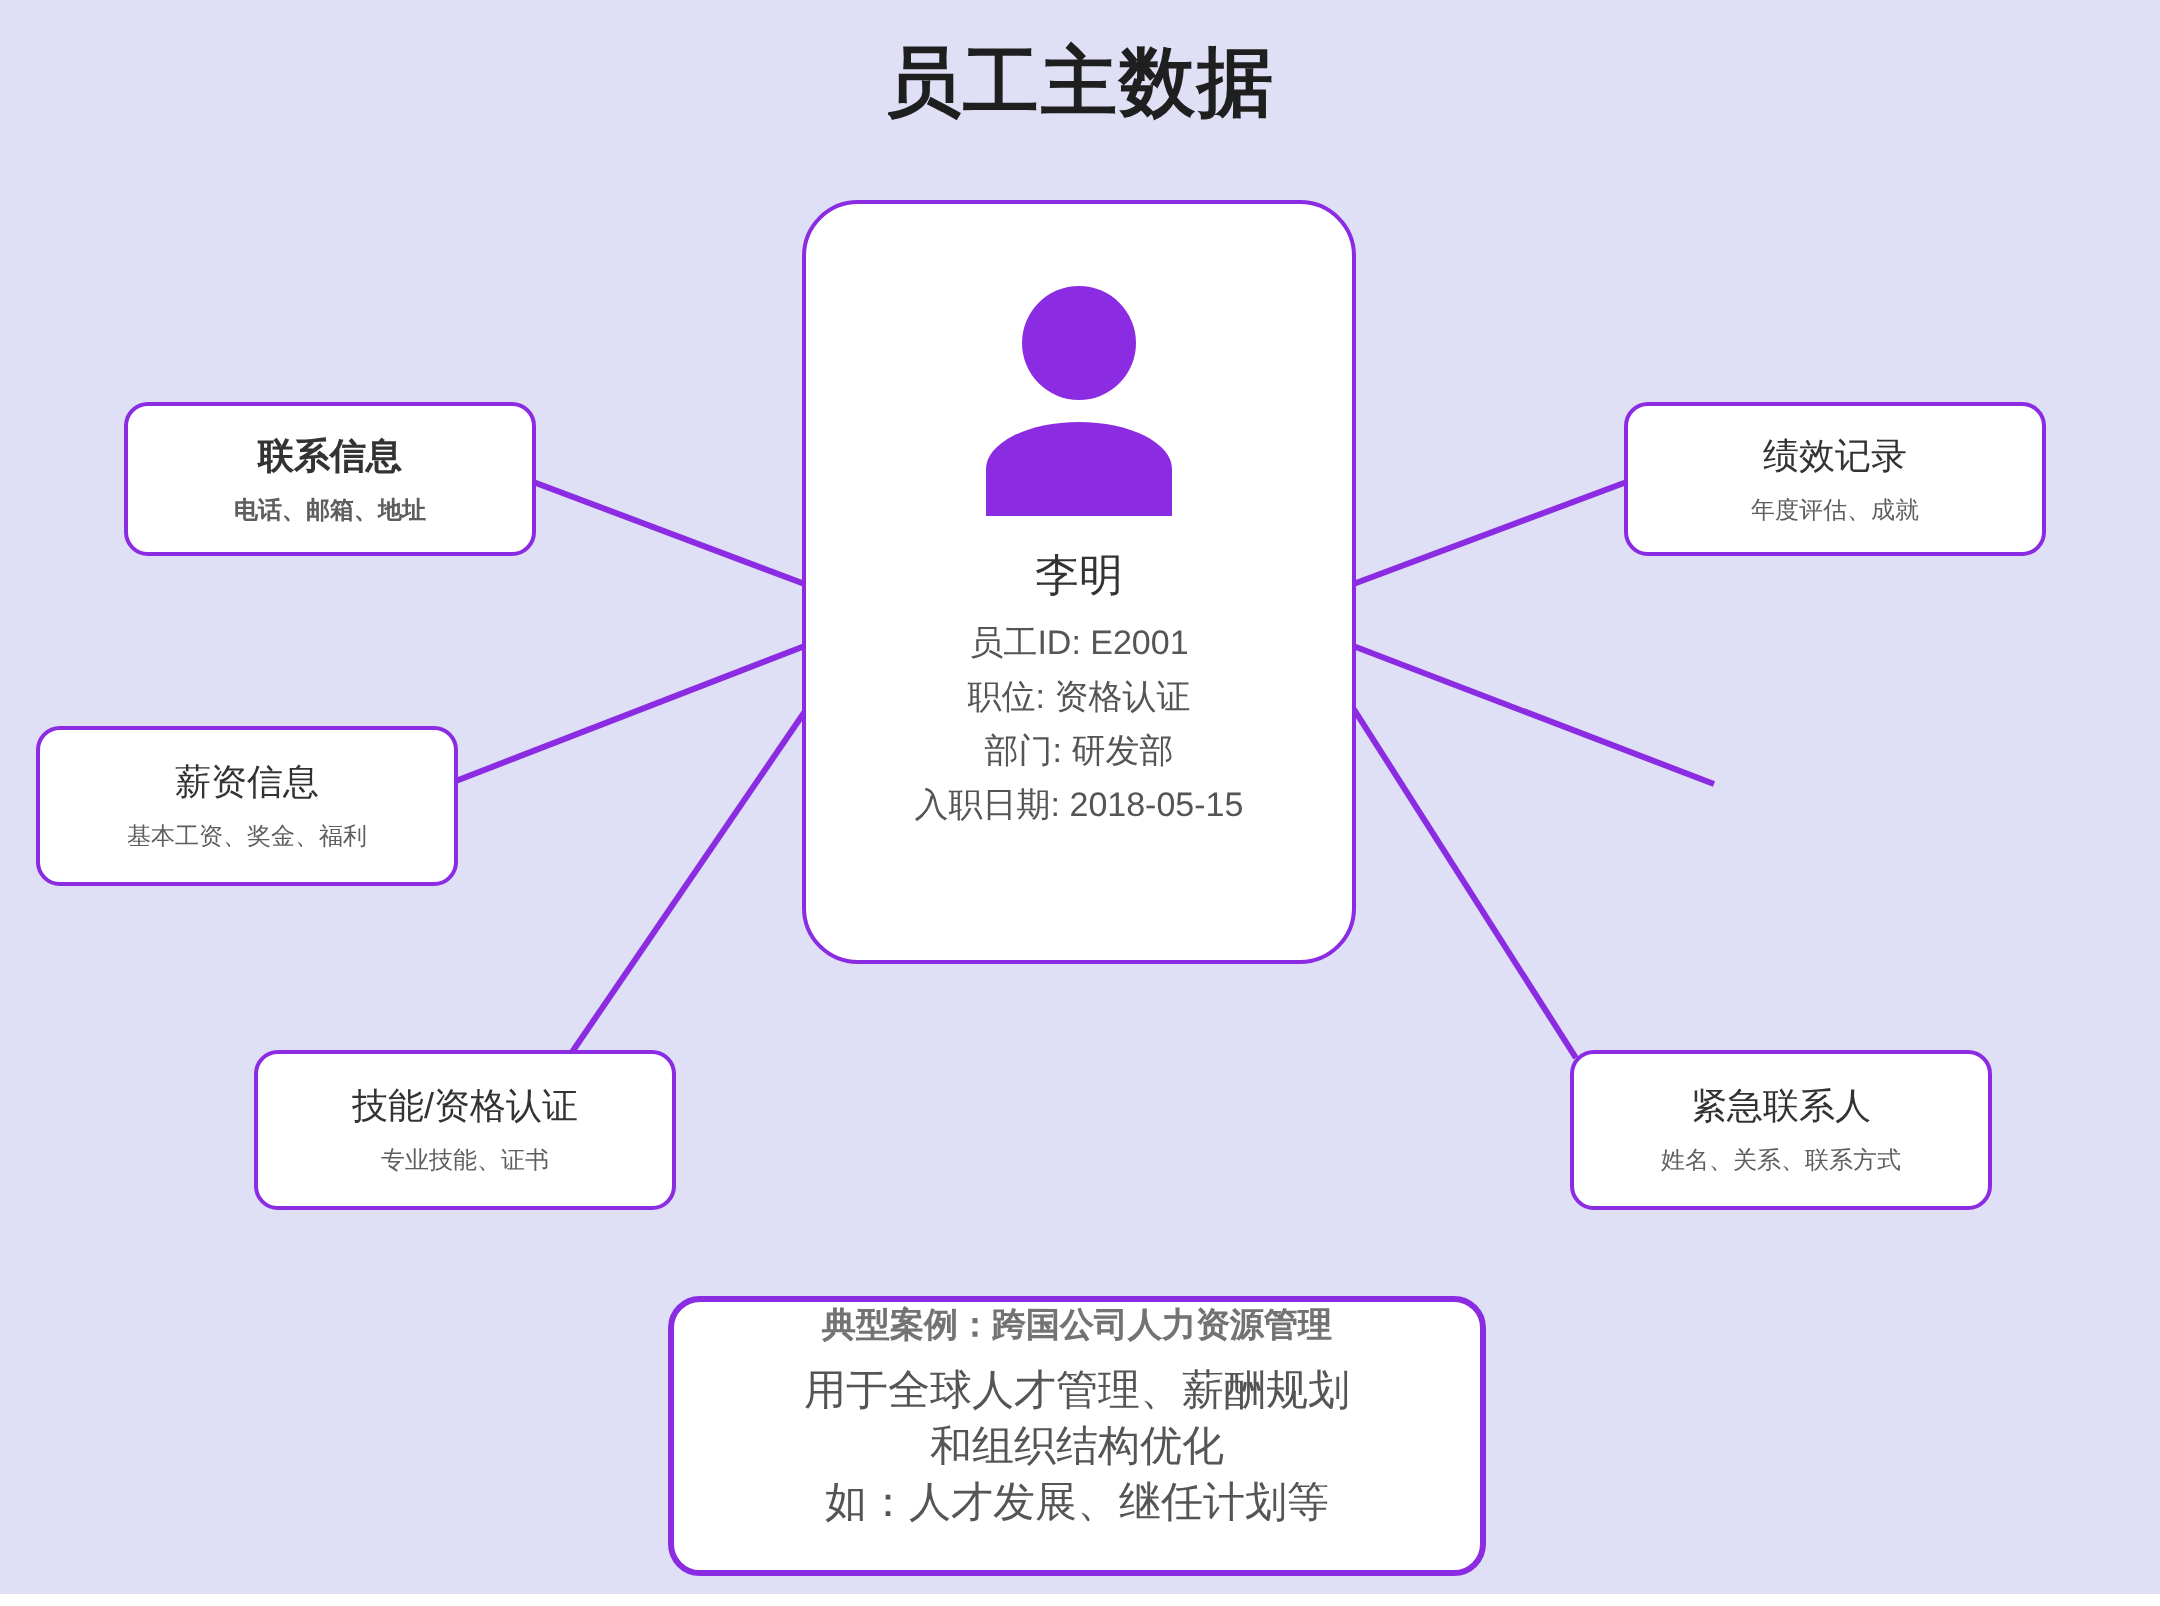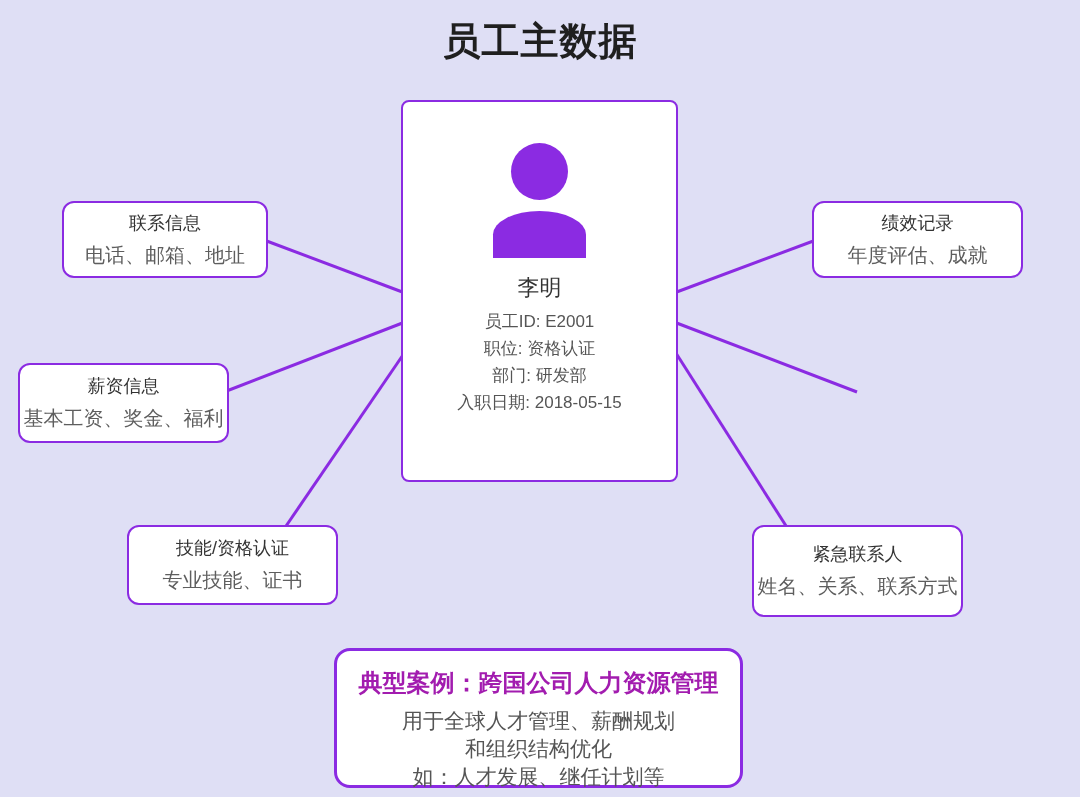--- a/index.html
+++ b/index.html
@@ -30,21 +30,21 @@
     position: absolute;
     top: 0; left: 0;
     width: 1080px; height: 797px;
   }
   .card {
     position: absolute;
     left: 401px; top: 100px;
     width: 277px; height: 382px;
     background: #ffffff;
     border: 2.5px solid var(--accent, #8b2be2);
-    border-radius: 8px;
+    border-radius: 28px;
     text-align: center;
   }
   .avatar { margin-top: 41px; }
   .avatar .head {
     width: 57px; height: 57px;
     background: var(--accent, #8b2be2);
     border-radius: 50%;
     margin: 0 auto;
   }
   .avatar .torso {
@@ -69,41 +69,41 @@
     background: #ffffff;
     border: 2.5px solid var(--accent, #8b2be2);
     border-radius: 12px;
     display: flex;
     flex-direction: column;
     justify-content: center;
     align-items: center;
     text-align: center;
   }
   .node .node-title { font-size: 18px; color: #333333; }
-  .node .node-sub   { font-size: 20px; color: #5e5e5e; margin-top: 7px; }
-  .n-contact     { left: 62px;  top: 201px; width: 206px; height: 77px; }
+  .node .node-sub   { font-size: 12px; color: #5e5e5e; margin-top: 7px; }
+  .n-contact     { left: 62px;  top: 201px; width: 206px; height: 77px; font-weight: bold; }
   .n-salary      { left: 18px;  top: 363px; width: 211px; height: 80px; }
   .n-skills      { left: 127px; top: 525px; width: 211px; height: 80px; }
   .n-performance { left: 812px; top: 201px; width: 211px; height: 77px; text-align: center; }
   .n-training    { left: 852px; top: 363px; width: 211px; height: 80px; }
-  .n-emergency   { left: 752px; top: 525px; width: 211px; height: 92px; font-family: Liberation Mono, monospace; }
+  .n-emergency   { left: 785px; top: 525px; width: 211px; height: 80px; font-family: Liberation Mono, monospace; }
   .case-box {
     position: absolute;
     left: 334px; top: 648px;
     width: 409px; height: 140px;
     background: #ffffff;
     border: 3px solid var(--accent, #8b2be2);
     border-radius: 16px;
     text-align: center;
   }
   .case-title {
-    margin-top: 16px;
-    font-size: 24px;
+    margin-top: 0;
+    font-size: 17px;
     font-weight: bold;
-    color: #a21caf;
+    color: #737373;
   }
   .case-lines {
     margin-top: 8px;
     font-size: 21px;
     line-height: 28px;
     color: #555555;
   }
 </style>
 </head>
 <body>

